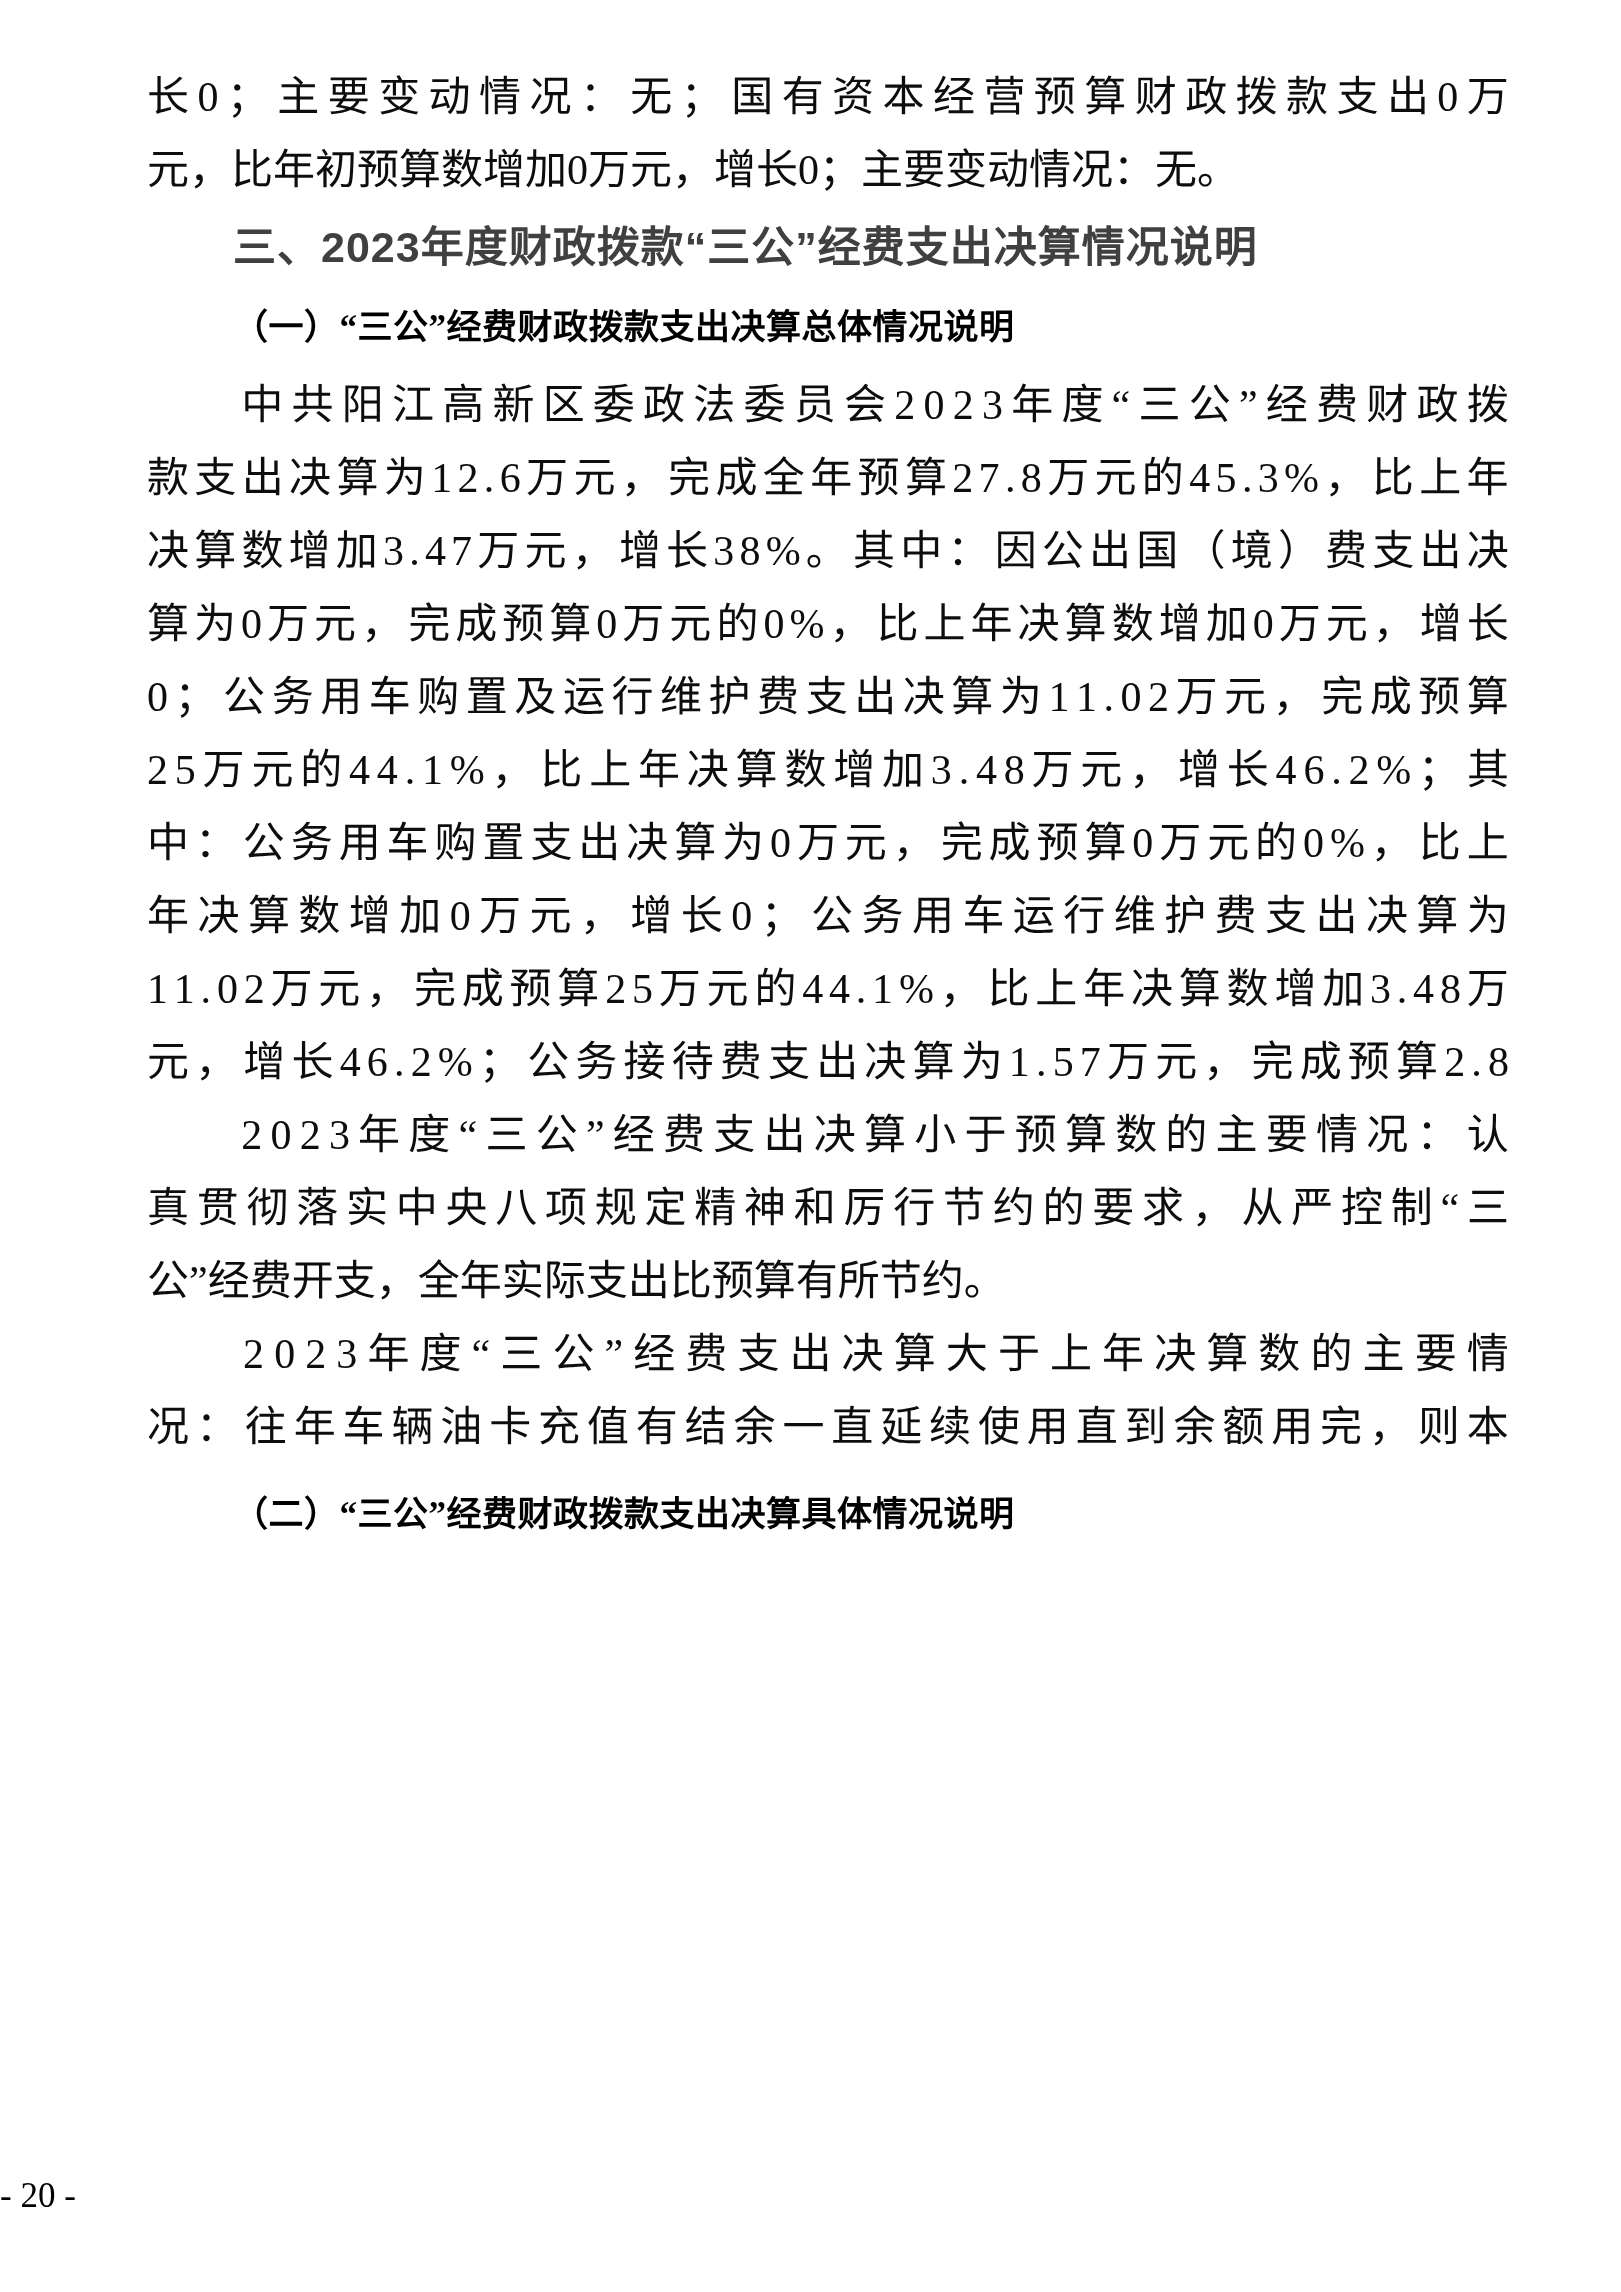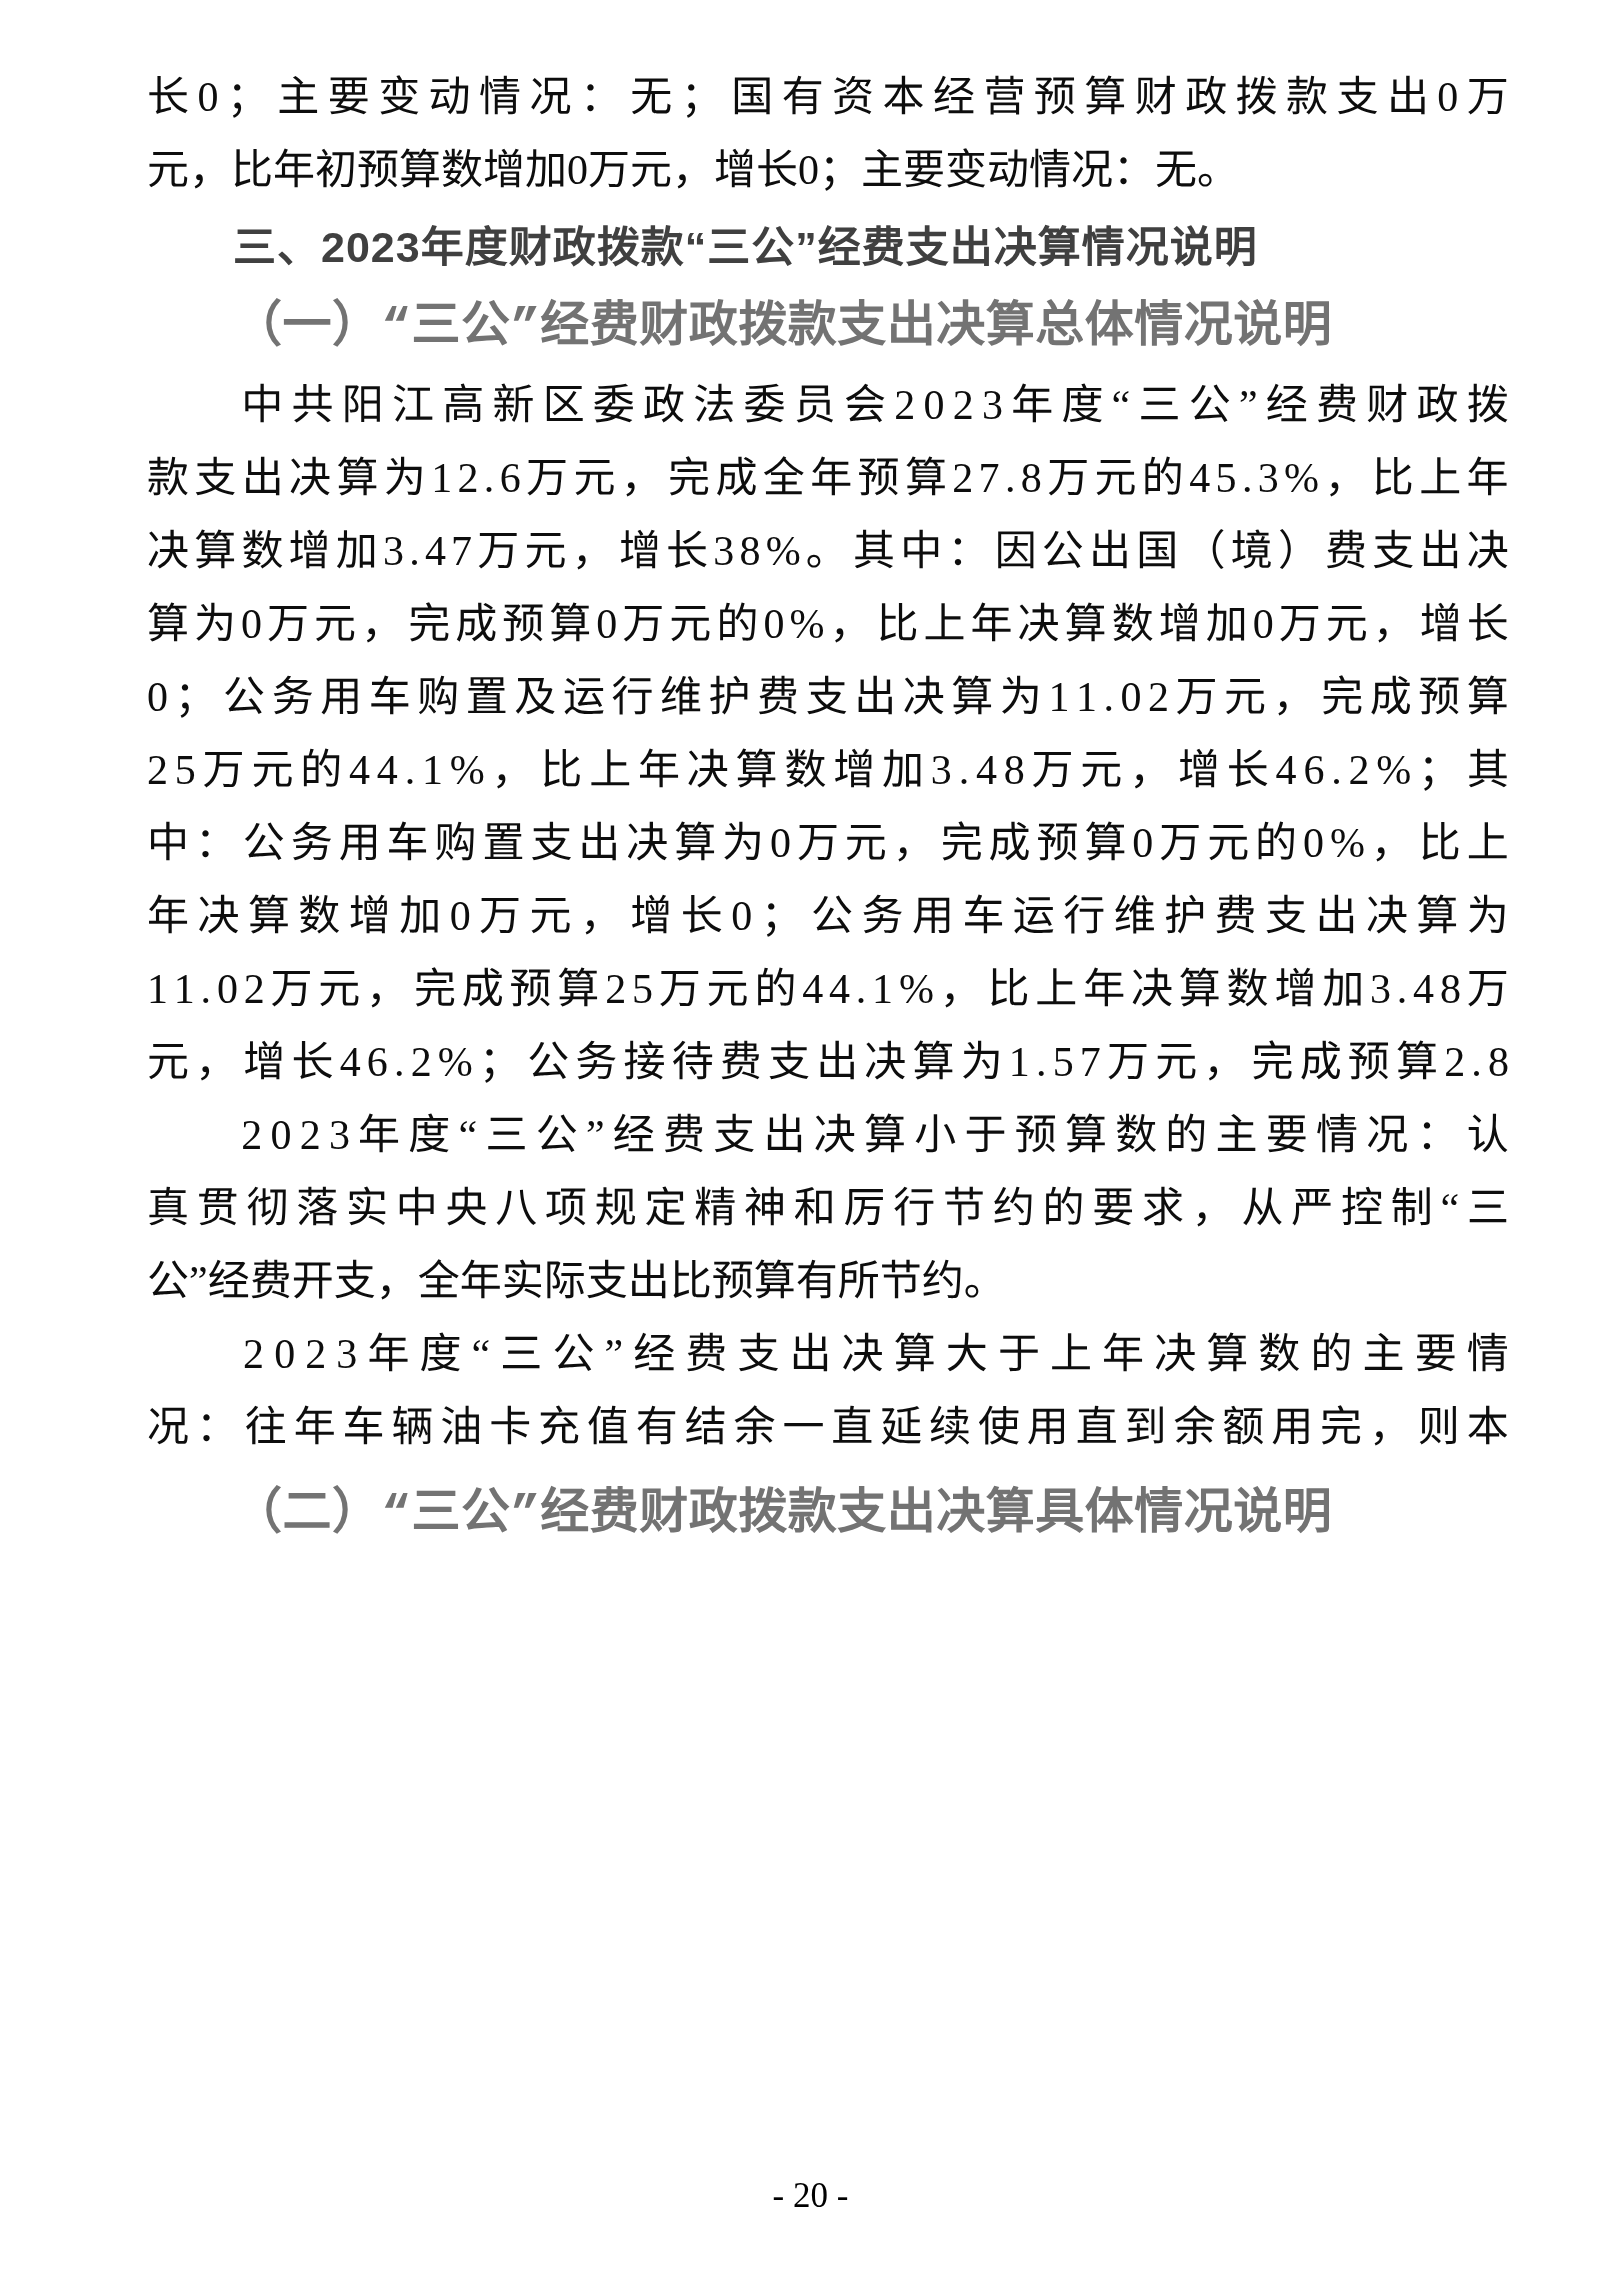--- a/index.html
+++ b/index.html
@@ -59,38 +59,37 @@
     line-height: 80px;
     font-weight: bold;
     letter-spacing: 1px;
     white-space: nowrap;
     padding-left: 86px;
     font-family: "Liberation Sans", "DejaVu Sans", sans-serif;
     color: #404040;
   }
   .h-minor {
     width: 1362px;
-    font-size: 49px;
+    font-size: 35px;
     line-height: 82px;
     font-weight: bold;
     letter-spacing: 0.5px;
     white-space: nowrap;
     padding-left: 86px;
-    font-family: Liberation Mono, monospace;
-    color: #737373;
+    font-family: Liberation Serif, serif;
+    color: #000000;
   }
   .spacer-sm { height: 9.8px; }
   .para { margin: 0; }
   .para + .para { margin-top: 0; }
   .footer {
     position: absolute;
     left: 0;
     right: 0;
     bottom: 76px;
-    text-align: center;
     font-size: 35px;
     line-height: 43px;
     font-family: "Liberation Serif", "DejaVu Serif", serif;
     color: #000;
   }
 </style>
 </head>
 <body>
 
 <div class="page">

